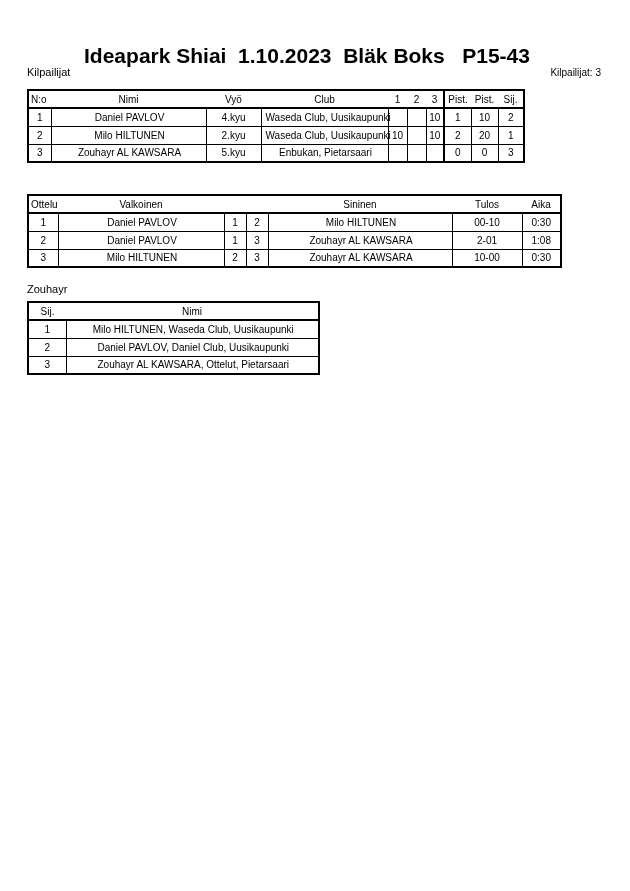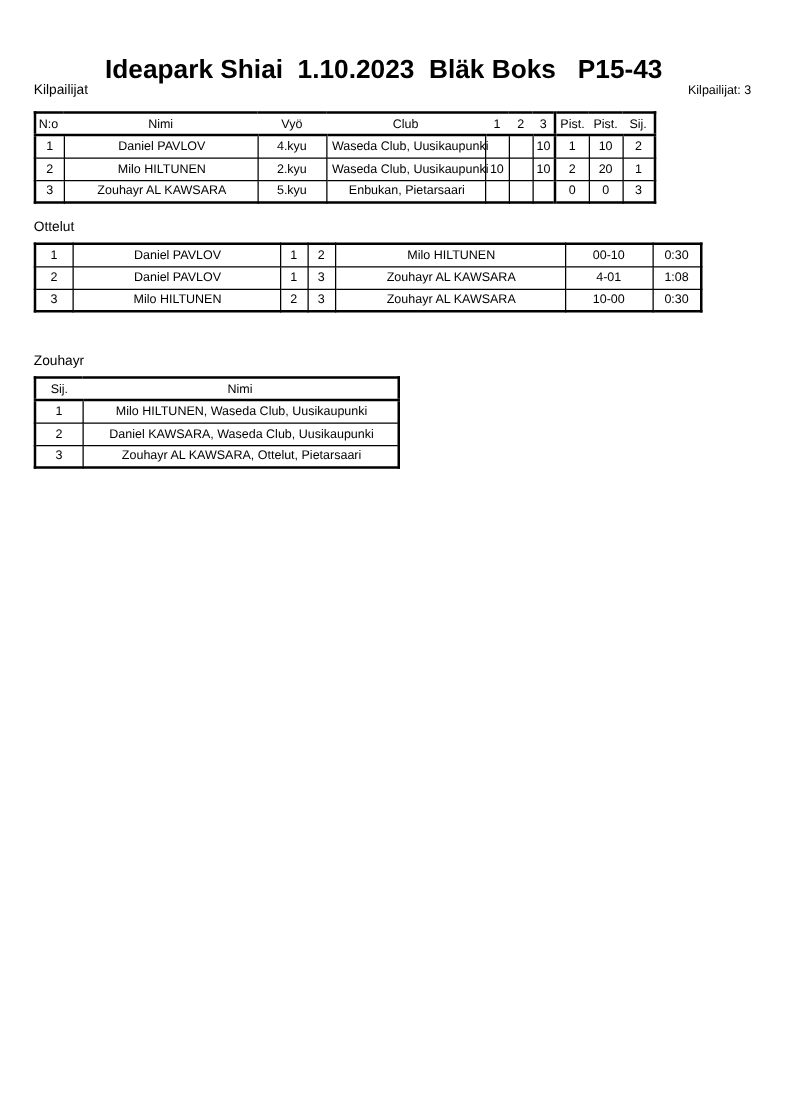--- a/index.html
+++ b/index.html
@@ -136,49 +136,57 @@
       <td></td>
       <td></td>
       <td></td>
       <td class="thick-left">0</td>
       <td>0</td>
       <td>3</td>
     </tr>
   </tbody>
     </table>
 
-  <div class="section-heading heading-ottelut">Ottelut</div>
 
   <table class="t-ottelut">
     <colgroup>
       <col style="width:30px">
         <col style="width:166px">
         <col style="width:22px">
         <col style="width:22px">
       <col style="width:184px">
         <col style="width:70px">
         <col style="width:39px">
     </colgroup>
     <tbody>
+        <tr>
+      <th class="hl">Ottelu</th>
+      <th>Valkoinen</th>
+      <th></th>
+      <th></th>
+      <th>Sininen</th>
+      <th>Tulos</th>
+      <th>Aika</th>
+    </tr>
     <tr>
       <td>1</td>
       <td class="al">Daniel PAVLOV</td>
       <td>1</td>
       <td>2</td>
       <td class="al">Milo HILTUNEN</td>
       <td>00-10</td>
       <td>0:30</td>
     </tr>
     <tr>
       <td>2</td>
       <td class="al">Daniel PAVLOV</td>
       <td>1</td>
       <td>3</td>
       <td class="al">Zouhayr AL KAWSARA</td>
-      <td>4-01</td>
+      <td>2-01</td>
       <td>1:08</td>
     </tr>
     <tr>
       <td>3</td>
       <td class="al">Milo HILTUNEN</td>
       <td>2</td>
       <td>3</td>
       <td class="al">Zouhayr AL KAWSARA</td>
       <td>10-00</td>
       <td>0:30</td>
@@ -197,21 +205,21 @@
         <tr>
       <th>Sij.</th>
       <th>Nimi</th>
     </tr>
     <tr>
       <td>1</td>
       <td class="al">Milo HILTUNEN, Waseda Club, Uusikaupunki</td>
     </tr>
     <tr>
       <td>2</td>
-      <td class="al">Daniel KAWSARA, Waseda Club, Uusikaupunki</td>
+      <td class="al">Daniel PAVLOV, Daniel Club, Uusikaupunki</td>
     </tr>
     <tr>
       <td>3</td>
       <td class="al">Zouhayr AL KAWSARA, Ottelut, Pietarsaari</td>
     </tr>
   </tbody>
     </table>
 
 </div>
 

